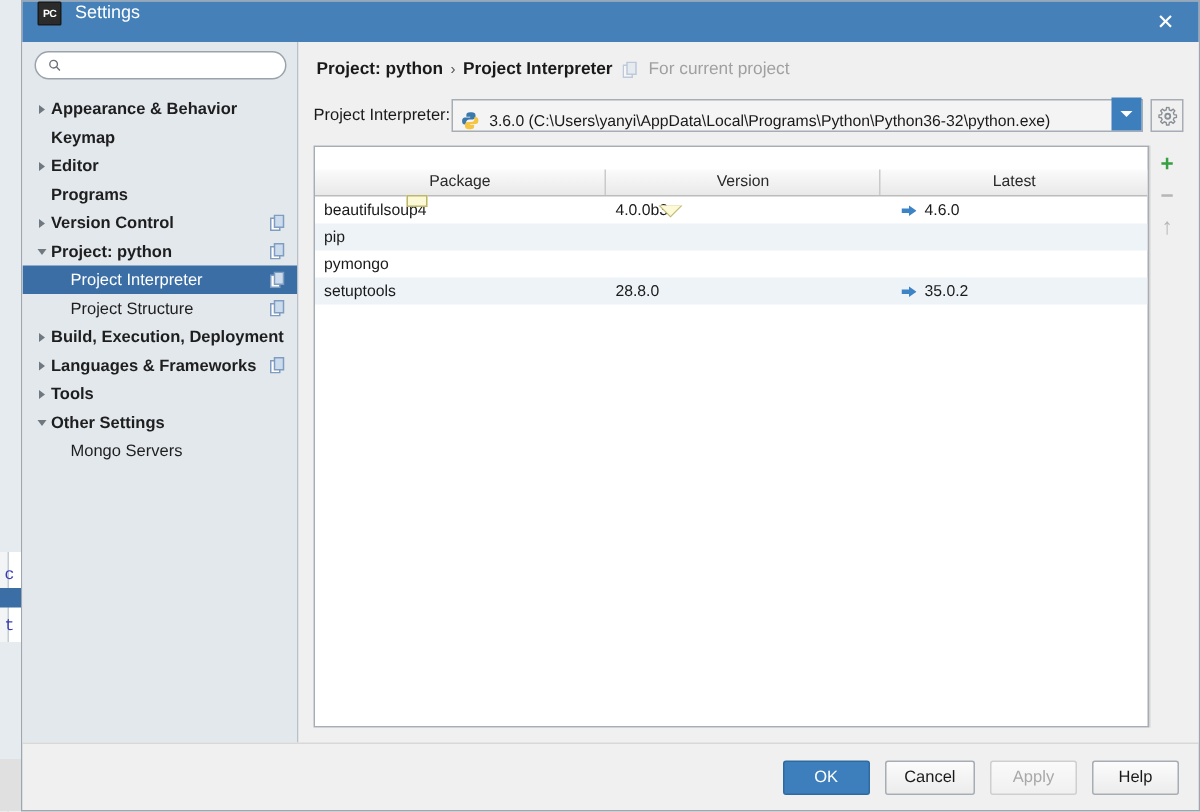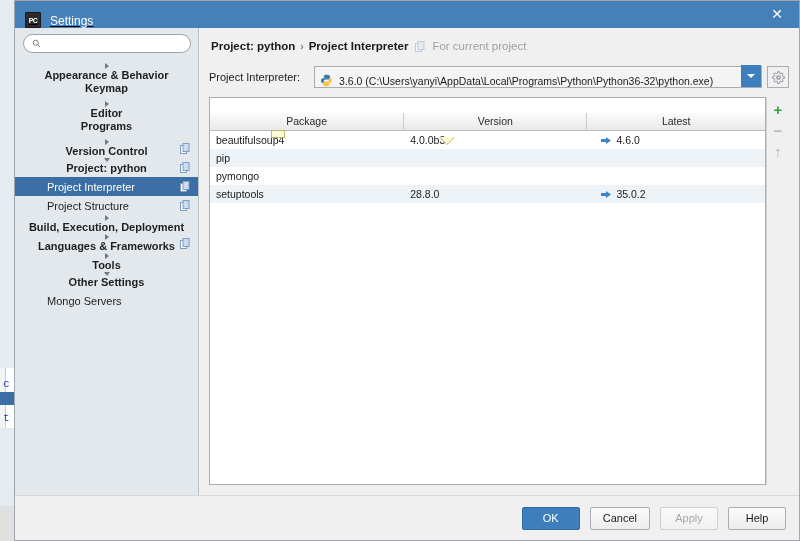--- a/index.html
+++ b/index.html
@@ -60,24 +60,23 @@
     box-sizing: border-box;
     display: flex;
     flex-direction: column;
   }
 
   
   #titlebar {
     height: 27px;
     background: #4580b8;
     display: flex;
-    align-items: flex-end;
+    align-items: flex-start;
     flex: none;
     position: relative;
-    text-decoration: underline;
   }
   #app-icon {
     width: 16px; height: 16px;
     margin-left: 10px;
     background: #2b2b2b;
     border: 1px solid #1a1a1a;
     border-radius: 1px;
     color: #ffffff;
     font-size: 7px;
     font-weight: bold;
@@ -180,21 +179,21 @@
     border-top: 3.5px solid transparent;
     border-bottom: 3.5px solid transparent;
   }
   .arrow-d {
     width: 0; height: 0;
     border-top: 4px solid #707880;
     border-left: 3.5px solid transparent;
     border-right: 3.5px solid transparent;
   }
   .tree-label { white-space: nowrap; }
-  .lvl0 { padding-left: 6px; flex-direction: column; }
+  .lvl0 { padding-left: 6px; }
   .lvl0 .tree-label { font-weight: bold; }
   .lvl1 { padding-left: 32px; }
   .copy-ico {
     position: absolute;
     right: 8px;
     top: 4px;
     width: 10px; height: 11px;
   }
 
   
@@ -220,21 +219,21 @@
   .bc-sep { margin: 0 5px; color: #555; font-weight: normal; font-size: 10px; }
   .bc-note { color: #a0a0a0; font-weight: normal; margin-left: 7px; }
   .bc-ico { width: 10px; height: 11px; margin-left: 7px; opacity: .45; }
 
   #interp-row {
     height: 24px;
     display: flex;
     align-items: center;
     margin-top: 6px;
   }
-  #interp-label { font-size: 11px; color: #1a1a1a; margin-right: 14px; }
+  #interp-label { font-size: 11px; color: #1a1a1a; margin-right: 1px; }
   #interp-combo {
     flex: 1;
     height: 22px;
     background: #f4f4f4;
     border: 1px solid #a7adb4;
     box-sizing: border-box;
     display: flex;
     align-items: flex-end;
     min-width: 0;
   }

